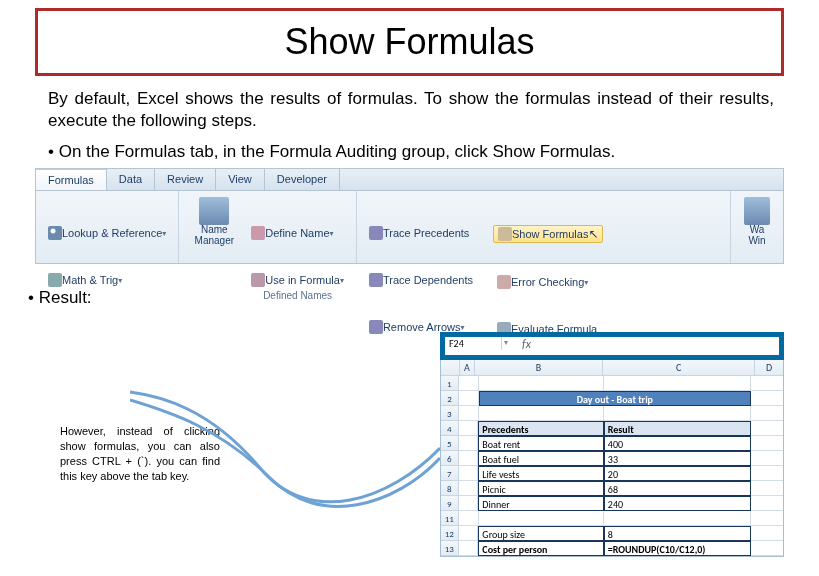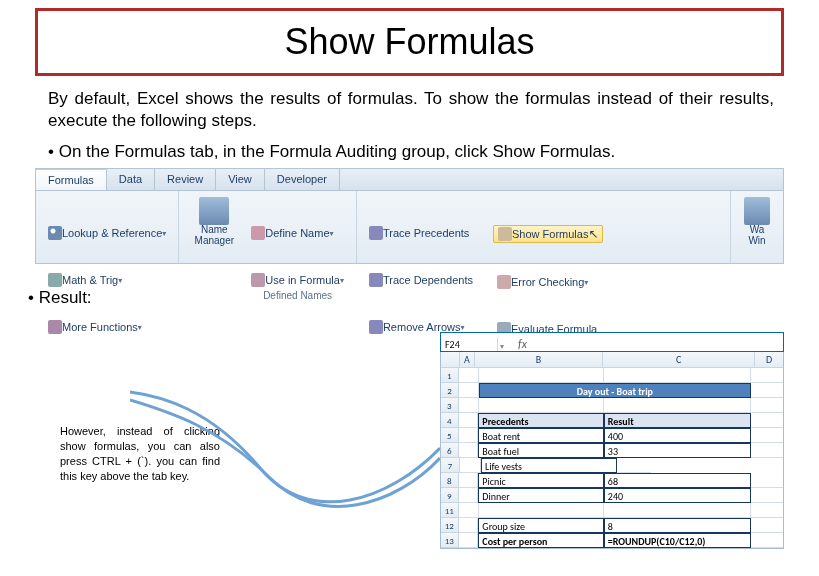--- a/index.html
+++ b/index.html
@@ -147,22 +147,22 @@
   .excel-view {
     position:absolute;
     right:35px;
     top:332px;
     width:344px;
     font-size:11px;
     font-family: Calibri, Arial, sans-serif;
   }
   .fx-bar {
     display:flex;
-    align-items:flex-end;
-    border:1px solid #0369a1;
+    align-items:flex-start;
+    border:5px solid #0369a1;
     background:#fff;
     height:18px;
   }
   .namebox {
     width:48px;
     border-right:1px solid #c8d6e4;
     padding:0 4px;
     font-size:10px;
   }
   .fx-sym { padding:0 6px; font-style:italic; color:#666; font-size:12px;}
@@ -210,24 +210,20 @@
     <div class="ribbon-group" style="flex-direction:row; align-items:flex-start; gap:6px;">
       <div class="rg-col">
         <div class="btn drop">
             <span class="ico search"></span>
             <span>Lookup &amp; Reference</span>
           </div>
         <div class="btn drop">
             <span class="ico math"></span>
             <span>Math &amp; Trig</span>
           </div>
-        <div class="btn drop">
-            <span class="ico more"></span>
-            <span>More Functions</span>
-          </div>
       </div>
     </div>
 
     <div class="ribbon-group" style="flex-direction:row; align-items:flex-start; gap:6px;">
       <div style="display:flex;flex-direction:column;align-items:center;height:100%;">
         <div class="big-btn">
           <span class="ico big"></span>
           <span style="font-size:10px;line-height:1.05;text-align:center;">Name Manager</span>
         </div>
       </div>
@@ -354,20 +350,21 @@
         <div class="row-h">6</div>
         <div class="cell wA"></div>
         <div class="cell wB data-cell">Boat fuel</div>
         <div class="cell wC data-cell">33</div>
         <div class="cell wD" style="border-right:none;"></div>
       </div>
     <div class="grid-row">
         <div class="row-h">7</div>
         <div class="cell wA"></div>
         <div class="cell wB data-cell">Life vests</div>
+        <div class="cell wC data-cell">20</div>
         <div class="cell wD" style="border-right:none;"></div>
       </div>
     <div class="grid-row">
         <div class="row-h">8</div>
         <div class="cell wA"></div>
         <div class="cell wB data-cell">Picnic</div>
         <div class="cell wC data-cell">68</div>
         <div class="cell wD" style="border-right:none;"></div>
       </div>
     <div class="grid-row">

